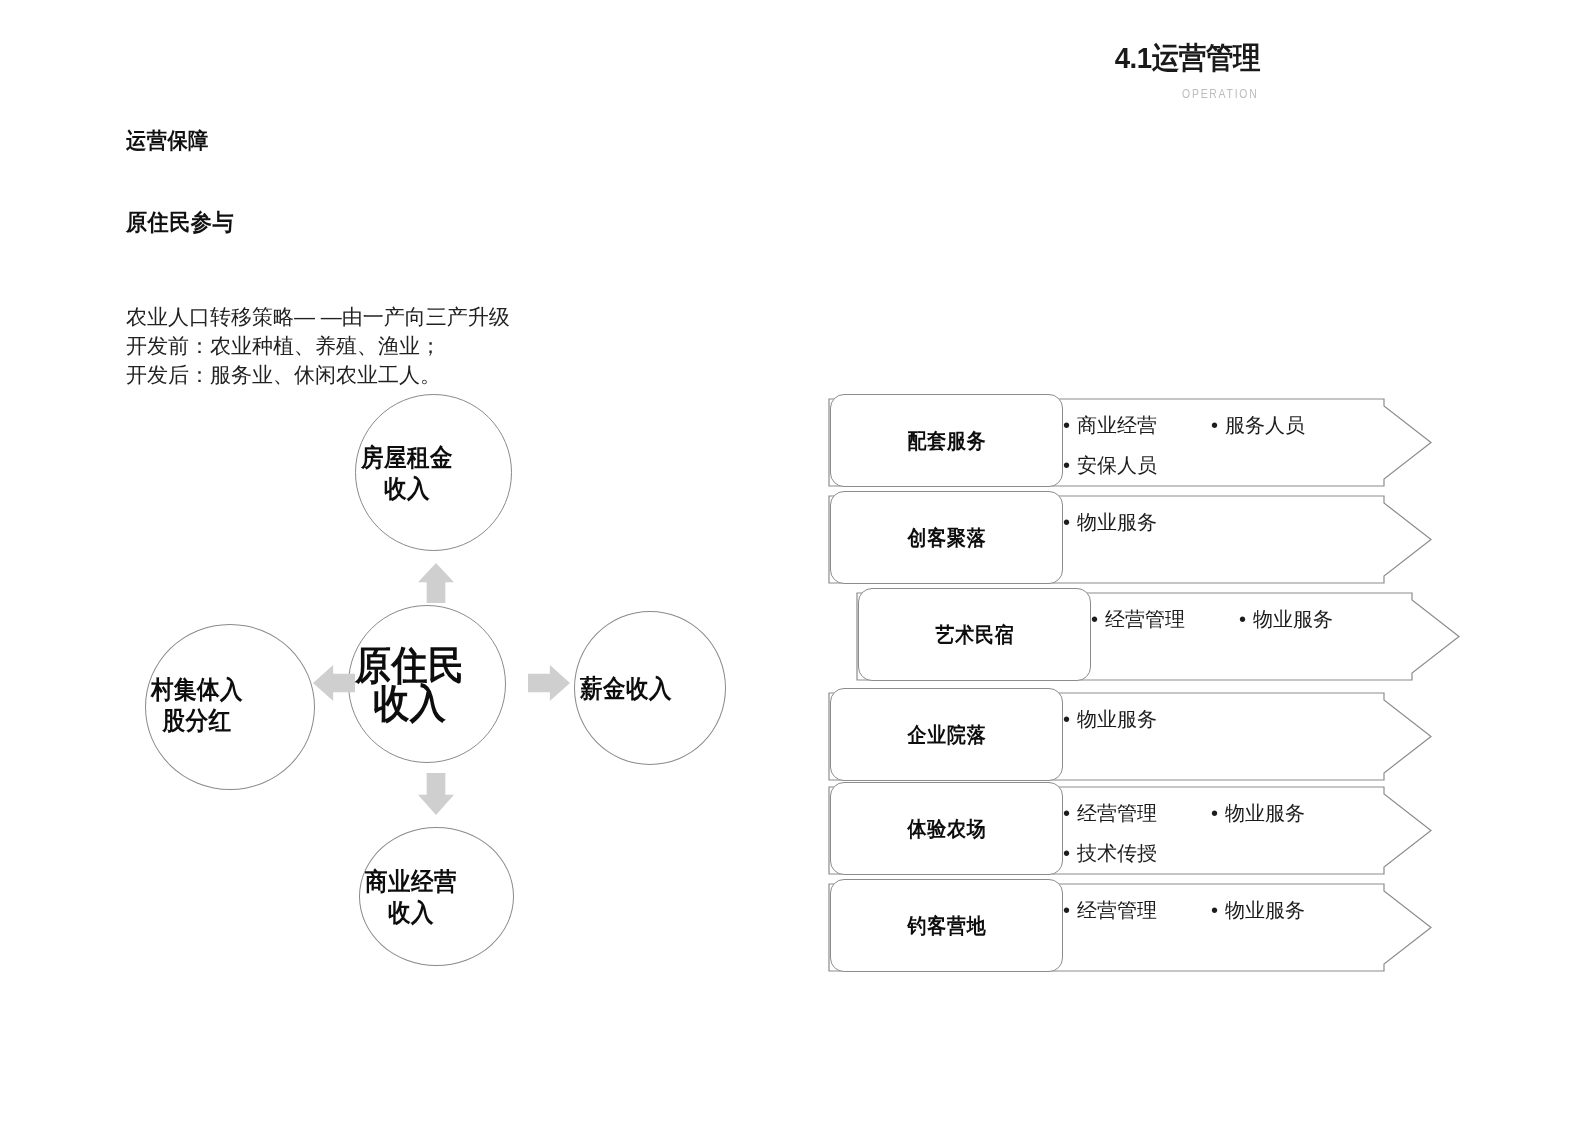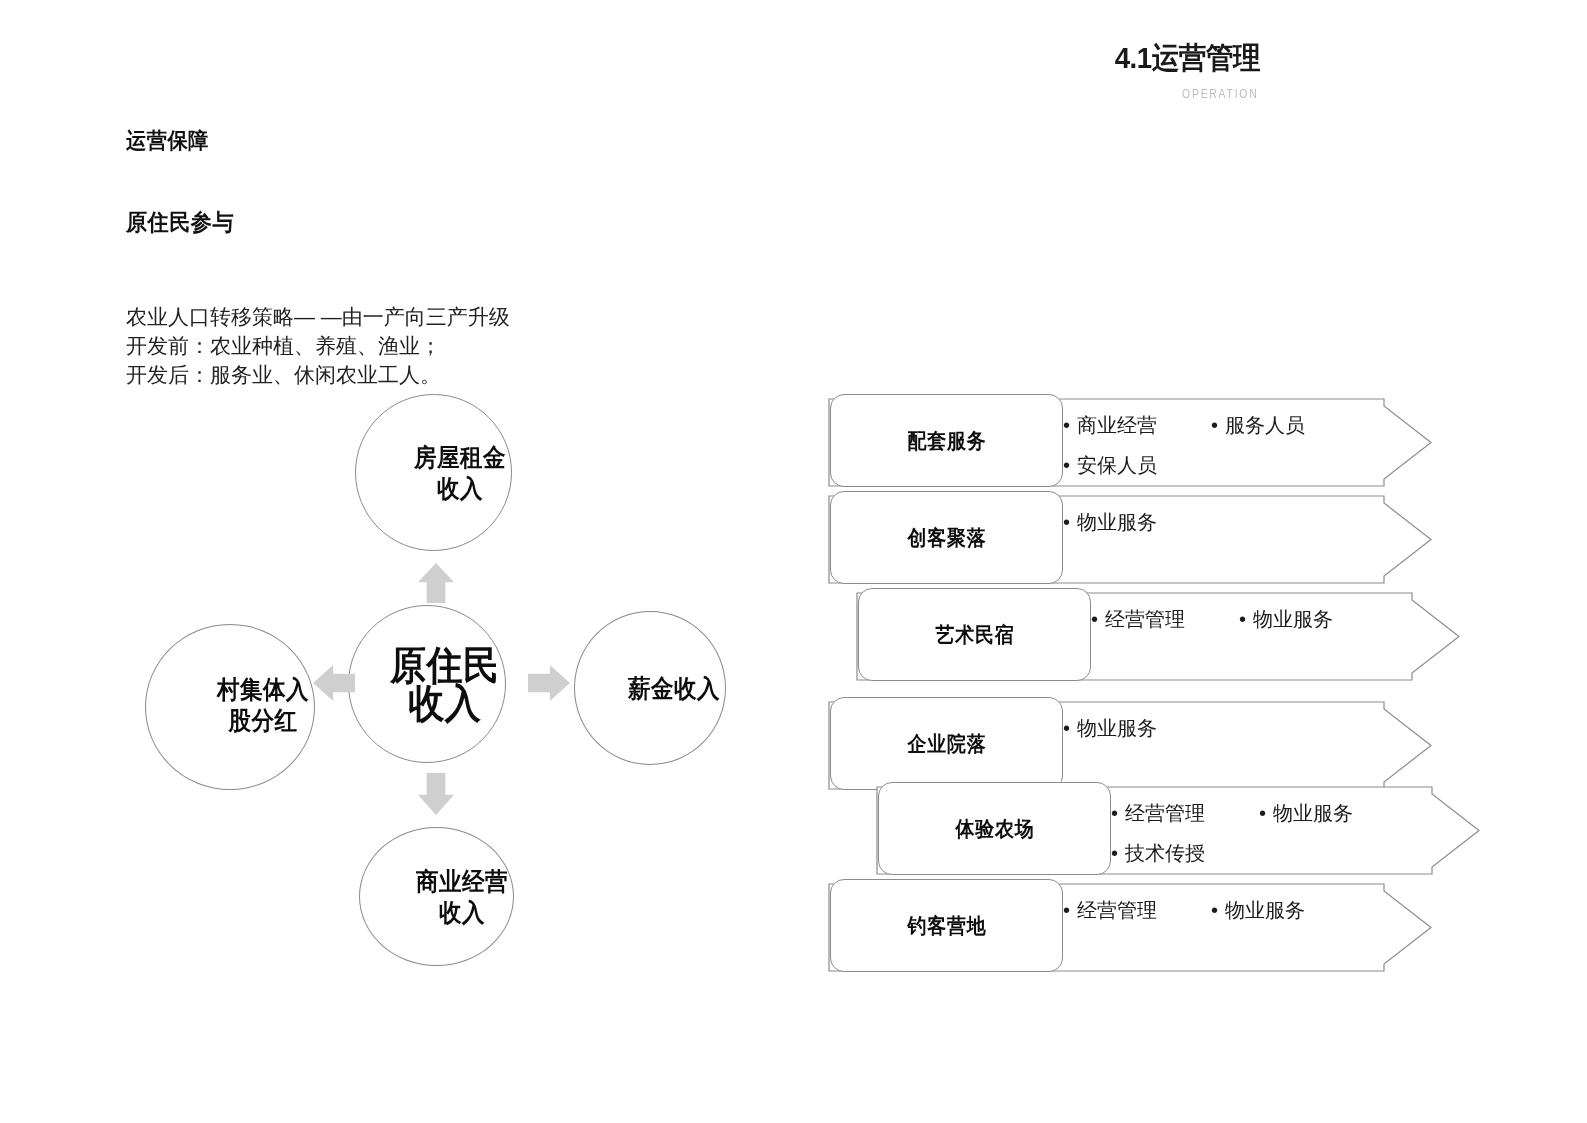--- a/index.html
+++ b/index.html
@@ -72,21 +72,21 @@
   }
 
   
   .circ {
     position: absolute;
     border: 1.3px solid #8a8a8a;
     border-radius: 50%;
     background: #fff;
     display: flex;
     flex-direction: column;
-    align-items: flex-end;
+    align-items: flex-start;
     justify-content: center;
     text-align: center;
     color: #0d0d0d;
     font-weight: bold;
     letter-spacing: 0.5px;
   }
   .circ span { display: block; transform: scaleX(0.9); }
   .c-top    { left: 355px; top: 394px;  width: 157px; height: 157px; font-size: 25px; line-height: 31px; }
   .c-left   { left: 145px; top: 624px;  width: 170px; height: 166px; font-size: 25px; line-height: 31px; font-family: Liberation Mono, monospace; }
   .c-center { left: 348px; top: 605px;  width: 158px; height: 158px; font-size: 40px; line-height: 38px; }
@@ -229,34 +229,34 @@
           </svg>
         </div>
         <div class="cap">
           <span>艺术民宿</span>
         </div>
         <div class="items">
           <div class="item col1 ln1"><span class="bul">•</span><span>经营管理</span></div>
           <div class="item col2 ln1"><span class="bul">•</span><span>物业服务</span></div>
         </div>
       </div>
-      <div class="frow" style="top: 303px;">
+      <div class="frow" style="top: 294px;">
         <div class="shaft">
           <svg width="604" height="89" viewBox="0 0 604 89">
             <path d="M1 1 L556 1 L556 8 L603 44.5 L556 81 L556 88 L1 88 Z" fill="#ffffff" stroke="#8c8c8c" stroke-width="1.2" stroke-linejoin="miter"></path>
           </svg>
         </div>
         <div class="cap">
           <span>企业院落</span>
         </div>
         <div class="items">
           <div class="item col1 ln1"><span class="bul">•</span><span>物业服务</span></div>
         </div>
       </div>
-      <div class="frow" style="top: 388px; margin-left: 48px;">
+      <div class="frow" style="top: 388px;">
         <div class="shaft">
           <svg width="604" height="89" viewBox="0 0 604 89">
             <path d="M1 1 L556 1 L556 8 L603 44.5 L556 81 L556 88 L1 88 Z" fill="#ffffff" stroke="#8c8c8c" stroke-width="1.2" stroke-linejoin="miter"></path>
           </svg>
         </div>
         <div class="cap">
           <span>体验农场</span>
         </div>
         <div class="items">
           <div class="item col1 ln1"><span class="bul">•</span><span>经营管理</span></div>

